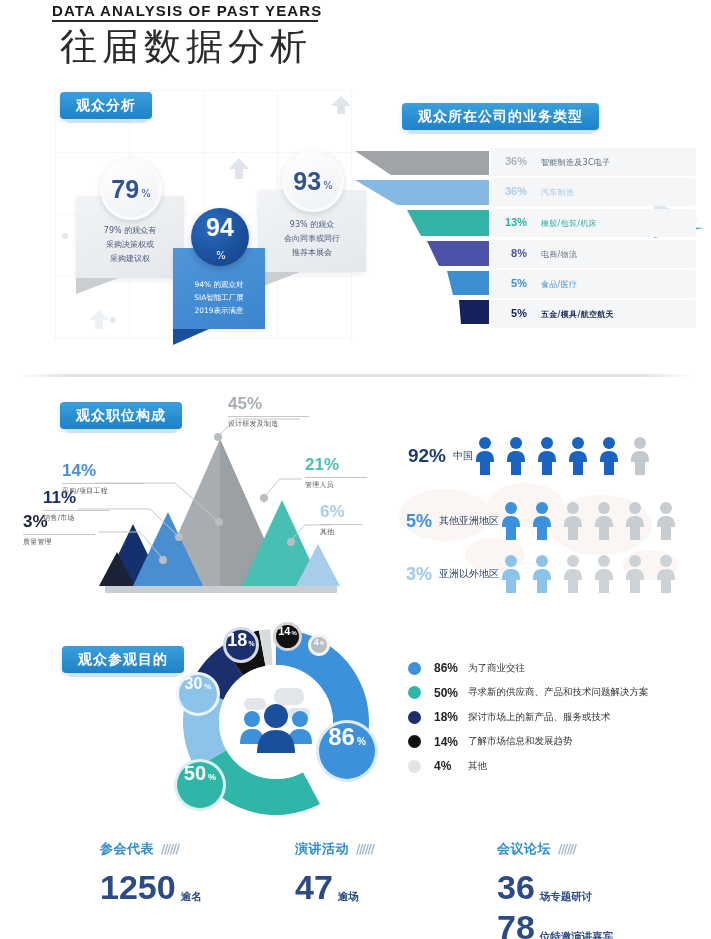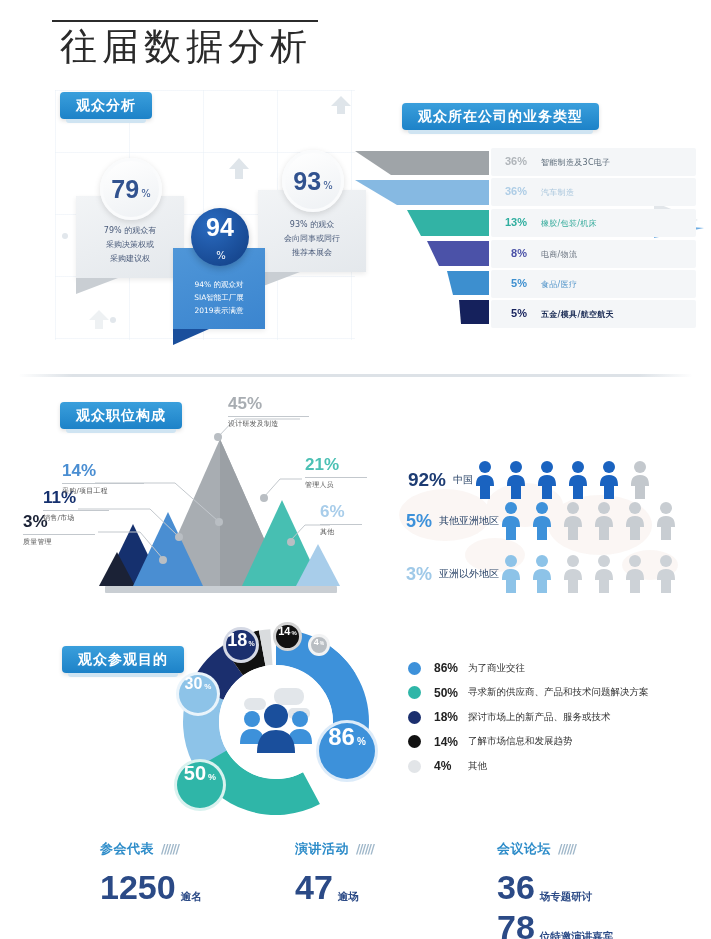--- a/index.html
+++ b/index.html
@@ -136,20 +136,21 @@
   .stat-val{font-size:34px;font-weight:bold;color:#2b4a86;font-family:"Liberation Sans",sans-serif;line-height:1;}
   .stat-unit{font-size:10.5px;font-weight:bold;color:#2b4a86;margin-left:5px;}
   .stat-line{display:flex;align-items:flex-end;margin-top:12px;}
   .stat-line2{display:flex;align-items:flex-end;margin-top:6px;}
 </style>
 </head>
 <body>
 
 <div class="page">
 
+  <div class="hdr-en">DATA ANALYSIS OF PAST YEARS</div>
   <div class="hdr-rule"></div>
   <div class="hdr-cn">往届数据分析</div>
 
   <div class="s1">
     <div class="s1-bg"></div>
 
     <svg width="360" height="270" style="position:absolute;left:55px;top:0;">
       <path d="M282,30 L282,22 L276,22 L286,12 L296,22 L290,22 L290,30 Z" fill="#dfe5ea"></path>
       <path d="M180,95 L180,85 L174,85 L184,74 L194,85 L188,85 L188,95 Z" fill="#dfe5ea"></path>
       <path d="M178,245 L178,235 L172,235 L182,224 L192,235 L186,235 L186,245 Z" fill="#e8ecef"></path>
@@ -333,21 +334,21 @@
       <ellipse cx="60" cy="60" rx="46" ry="26"></ellipse>
       <ellipse cx="140" cy="50" rx="38" ry="22"></ellipse>
       <ellipse cx="215" cy="70" rx="52" ry="30"></ellipse>
       <ellipse cx="110" cy="100" rx="30" ry="17"></ellipse>
       <ellipse cx="265" cy="110" rx="28" ry="15"></ellipse>
     </g>
   </svg>
 
   <div class="s3">
 
-    <div class="ppl-row" style="left:10px;top:64px;justify-content:flex-end;">
+    <div class="ppl-row" style="left:10px;top:40px;justify-content:flex-end;">
       <span class="ppl-pct" style="font-size:19px;color:#1d3c73;width:46px;">92%</span>
       <span class="ppl-nm" style="color:#2a4468;">中国</span>
       <span class="ppl-icons">
         <svg width="24" height="40" viewBox="0 0 24 40">
             <circle cx="12" cy="7" r="6" fill="#1a63c0"></circle>
             <path d="M12,15 C4,15 3,20 3,26 L7,26 L7,39 L17,39 L17,26 L21,26 C21,20 20,15 12,15 Z" fill="#1a63c0"></path>
           </svg>
         <svg width="24" height="40" viewBox="0 0 24 40">
             <circle cx="12" cy="7" r="6" fill="#1a63c0"></circle>
             <path d="M12,15 C4,15 3,20 3,26 L7,26 L7,39 L17,39 L17,26 L21,26 C21,20 20,15 12,15 Z" fill="#1a63c0"></path>

